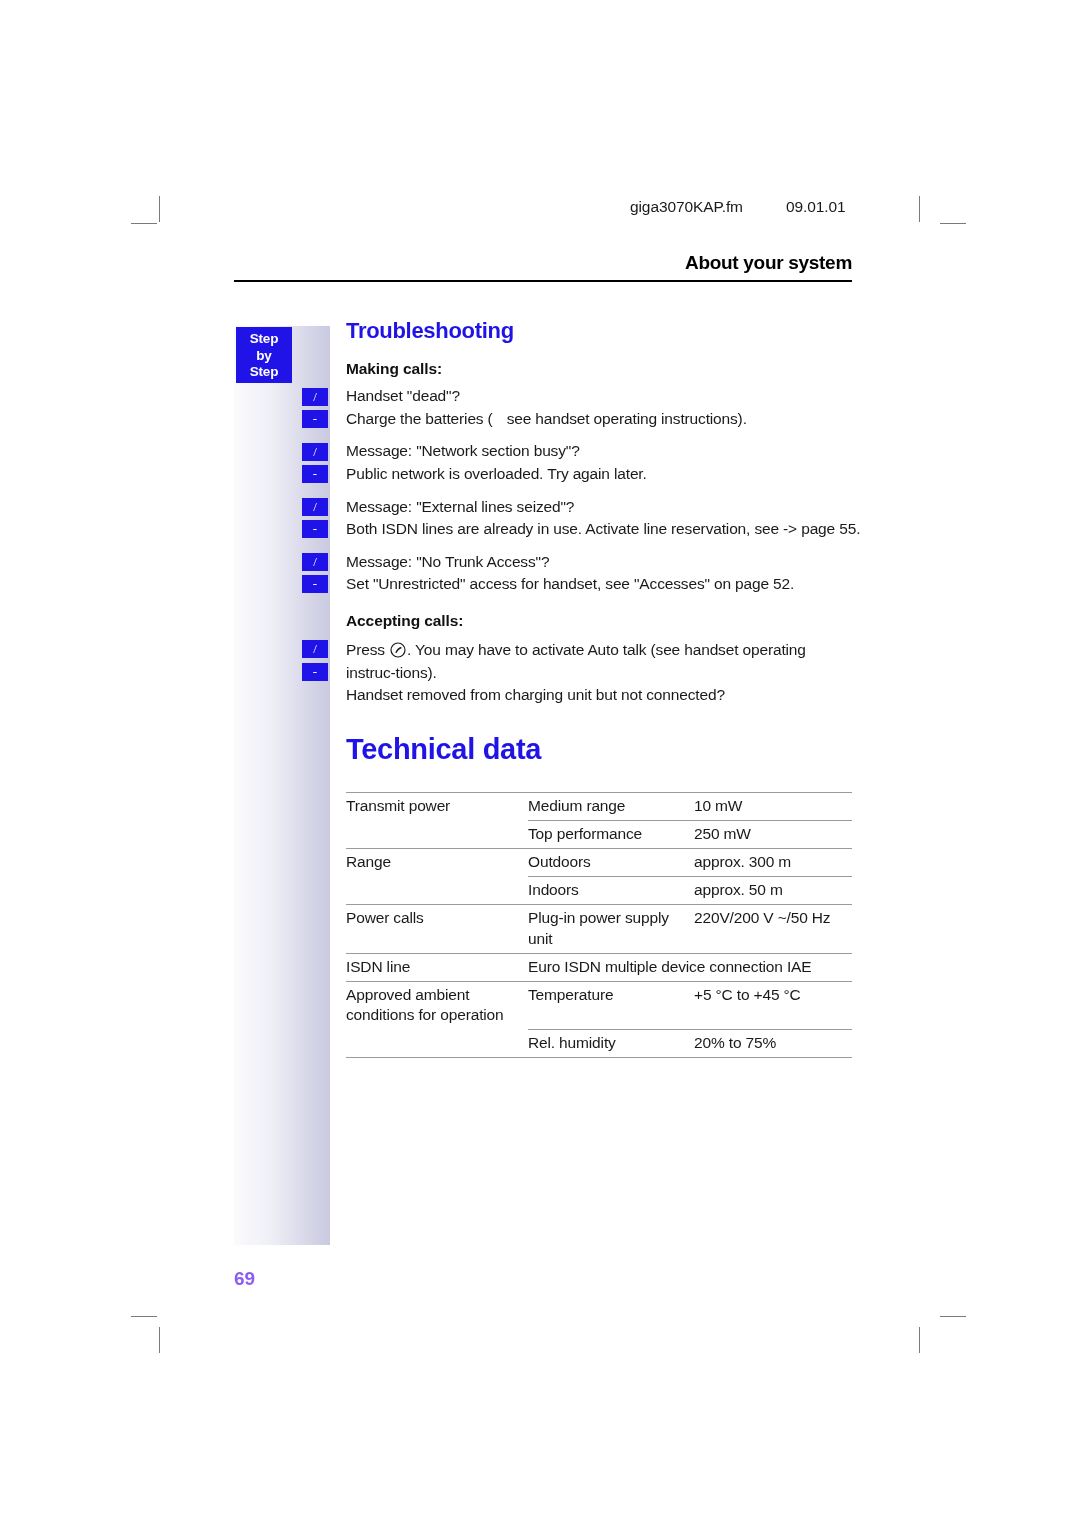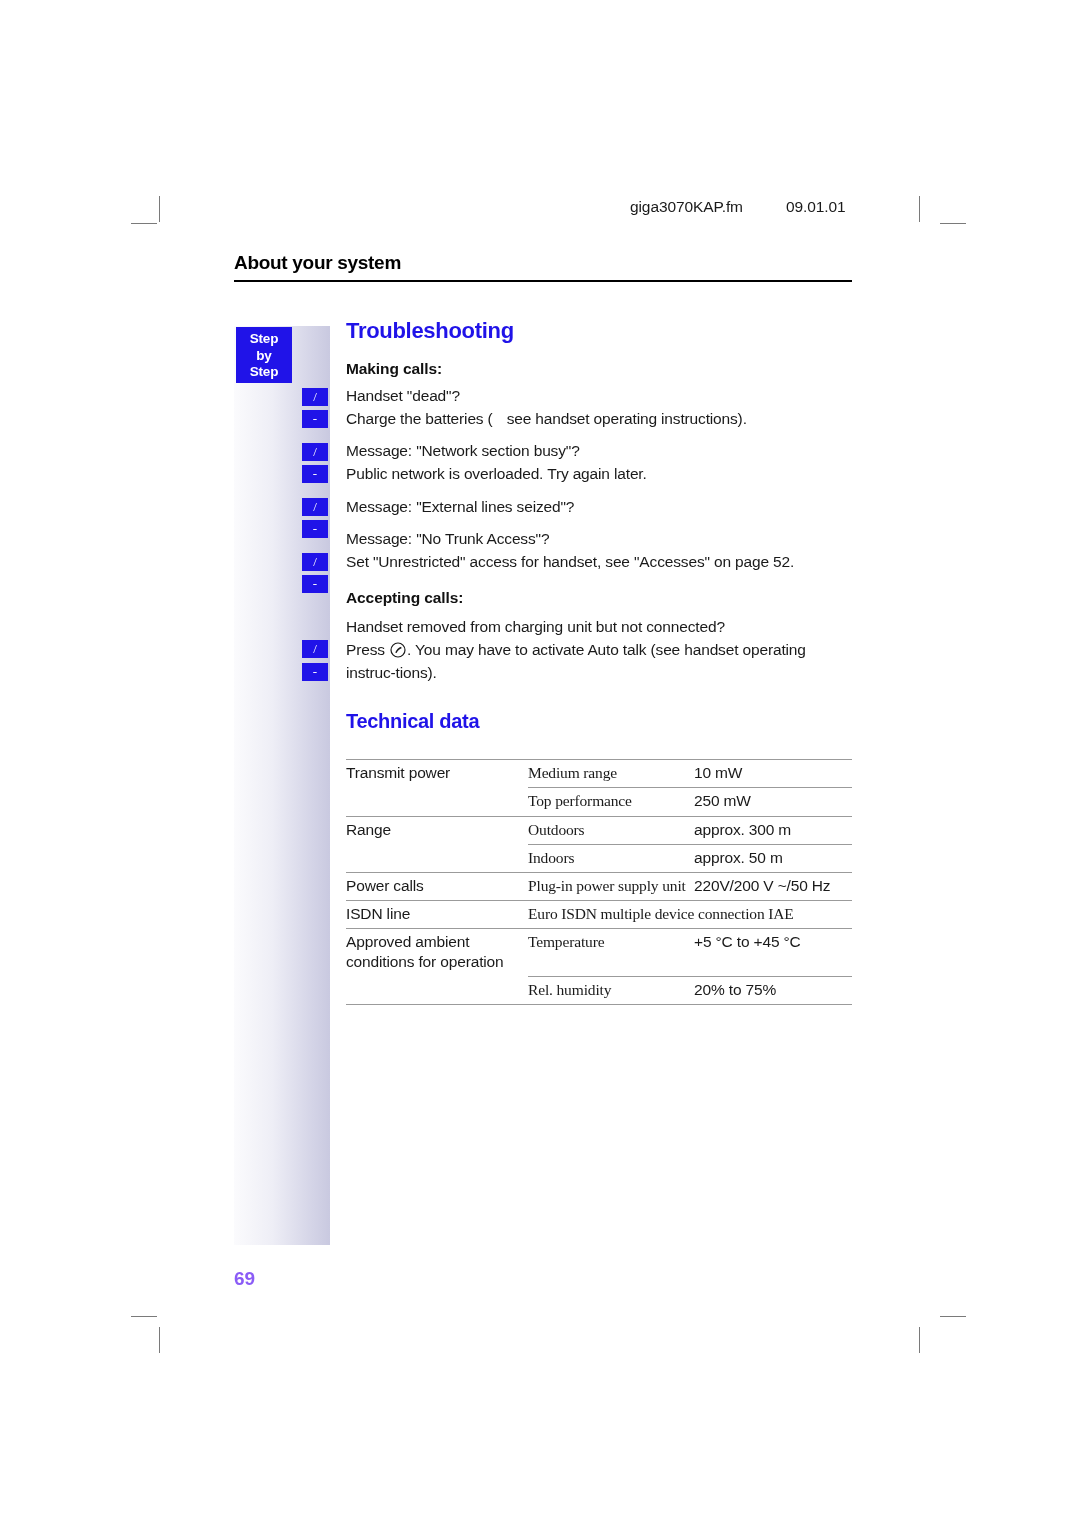--- a/index.html
+++ b/index.html
@@ -37,21 +37,21 @@
   }
   .doc-header .fileref { position: absolute; left: 396px; top: 0; }
   .doc-header .docdate { position: absolute; left: 552px; top: 0; }
 
   
   .running-head {
     position: absolute;
     top: 252px;
     left: 234px;
     width: 618px;
-    text-align: left;
+    text-align: right;
     font-size: 19px;
     font-weight: bold;
     letter-spacing: -0.3px;
     color: #000000;
   }
   .head-rule {
     position: absolute;
     top: 280px;
     left: 234px;
     width: 618px;
@@ -134,39 +134,39 @@
     display: inline-block;
     width: 16px;
     height: 16px;
     vertical-align: -3px;
     margin: 0 1px;
   }
 
   
   h1.tech-title {
     margin: 0;
-    font-size: 20px;
+    font-size: 29px;
     font-weight: bold;
     color: #2013e8;
     letter-spacing: -0.3px;
   }
   table.tech {
     border-collapse: collapse;
     width: 506px;
     font-size: 15.5px;
     color: #1a1a1a;
     letter-spacing: -0.15px;
   }
   table.tech td {
     vertical-align: top;
     padding: 3px 0 4px 0;
     line-height: 1.3;
   }
   td.c1 { width: 182px; }
-  td.c2 { width: 166px; font-family: Liberation Serif, serif; }
+  td.c2 { width: 166px; }
   td.c3 { width: 158px; }
   .rule-full  { border-top: 1px solid #9b9b9b; }
   .rule-part  { border-top: 1px solid #9b9b9b; }
   .norule     { border-top: 0; }
   tr.botline td { border-bottom: 1px solid #9b9b9b; }
 
   
   .folio {
     position: absolute;
     left: 234px;
@@ -228,39 +228,40 @@
   <div class="body-line">
     <span>Charge the batteries (</span><span class="gap-glyph"></span><span>see handset operating instructions).</span>
   </div>
 
   <div style="height:10px"></div>
   <div class="body-line">Message: "Network section busy"?</div>
   <div class="body-line">Public network is overloaded. Try again later.</div>
 
   <div style="height:10px"></div>
   <div class="body-line">Message: "External lines seized"?</div>
+  <div class="body-line" style="width:530px; white-space:nowrap;">Both ISDN lines are already in use. Activate line reservation, see -&gt; page 55.</div>
 
   <div style="height:10px"></div>
   <div class="body-line">Message: "No Trunk Access"?</div>
   <div class="body-line" style="width:530px; white-space:nowrap;">Set "Unrestricted" access for handset, see "Accesses" on page 52.</div>
 
   <div style="height:16px"></div>
   <h2 class="subhead">Accepting calls:</h2>
 
   <div style="height:9px"></div>
-  <div class="body-line">Handset removed from charging unit but not connected?</div>
   <div class="body-line" style="width:512px;">
     <span>Press</span>
     <span class="call-icon">
       <svg viewBox="0 0 16 16" width="16" height="16" aria-hidden="true">
         <circle cx="8" cy="8" r="7" fill="none" stroke="#1a1a1a" stroke-width="1.2"></circle>
         <path d="M5.2 10.6 C6.6 7.4 8.6 5.6 11.1 4.8 L11.6 6.2 C9.5 6.9 7.8 8.4 6.6 11.1 Z" fill="#1a1a1a"></path>
       </svg>
     </span><span>. You may have to activate Auto talk (see handset operating instruc-tions).</span>
   </div>
+  <div class="body-line">Handset removed from charging unit but not connected?</div>
 
   <div style="height:26px"></div>
   <h1 class="tech-title">Technical data</h1>
 
   <div style="height:26px"></div>
   <table class="tech">
     <tbody>
       <tr>
         <td class="c1 rule-full">Transmit power</td>
         <td class="c2 rule-full">Medium range</td>

